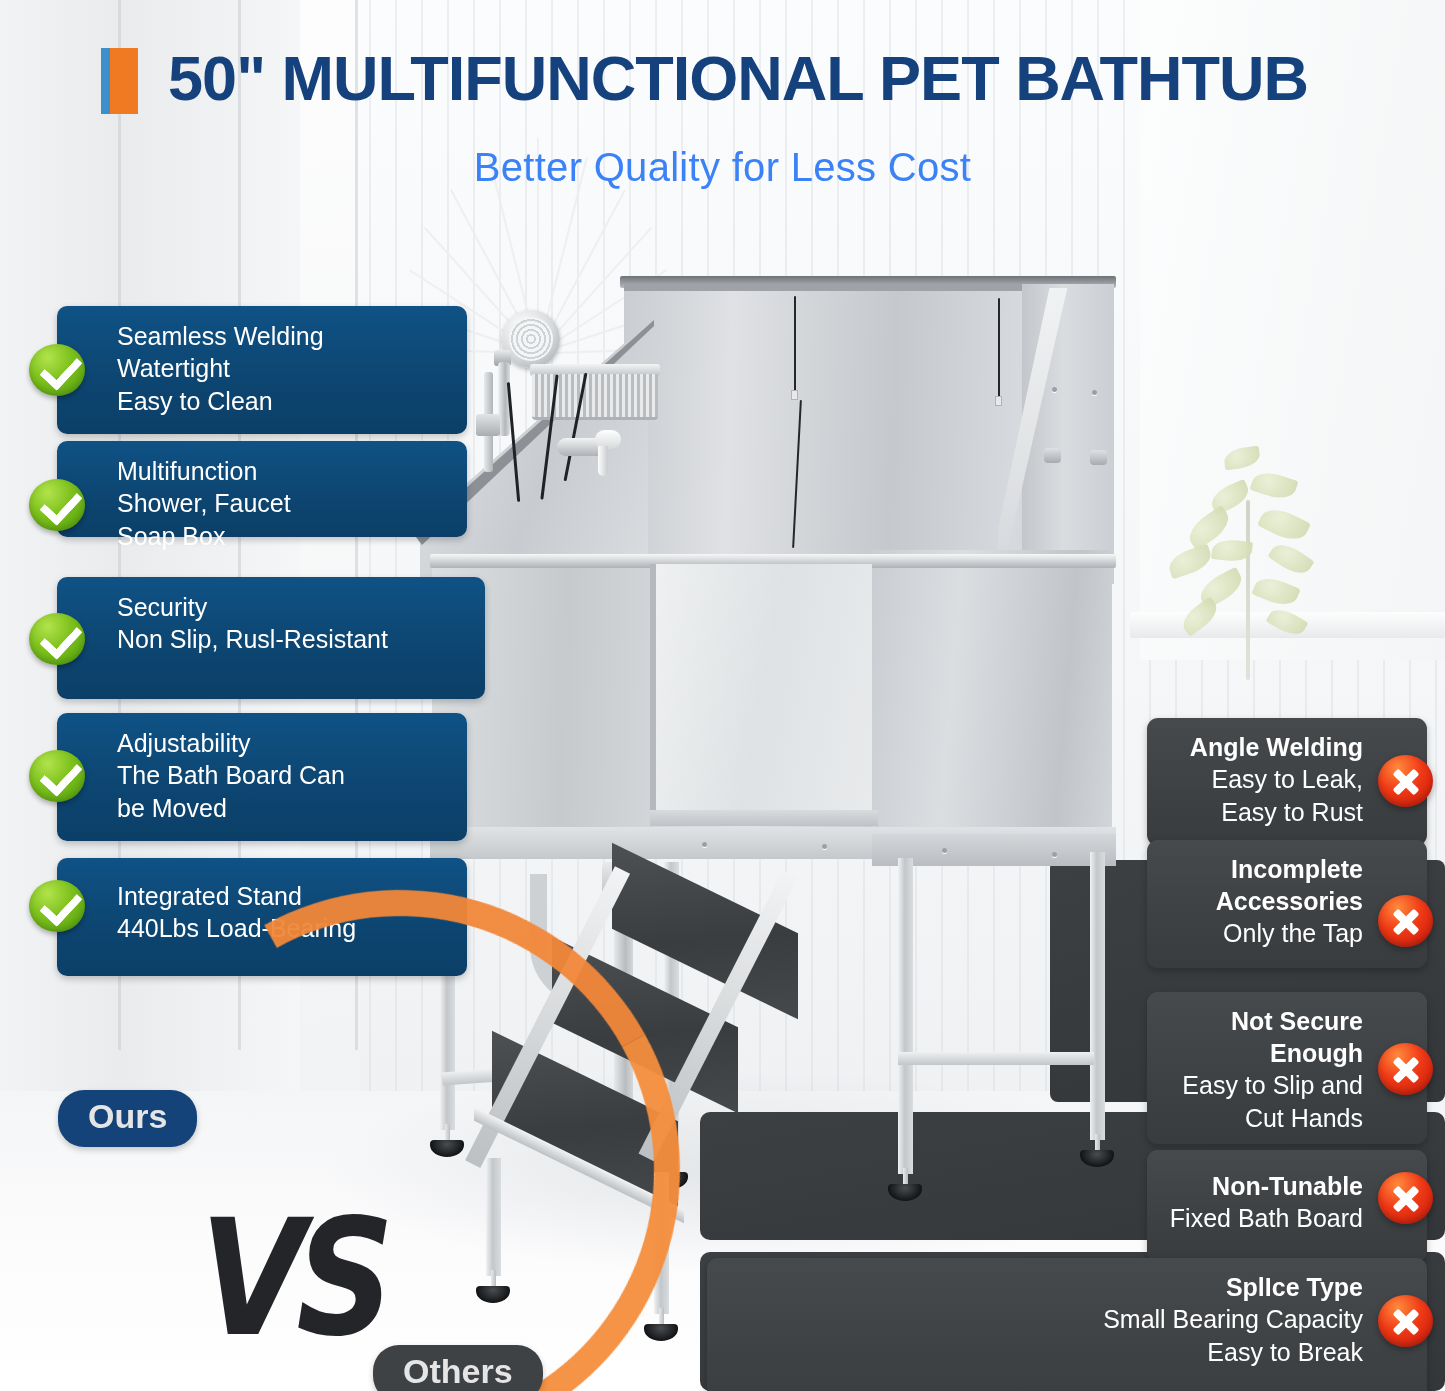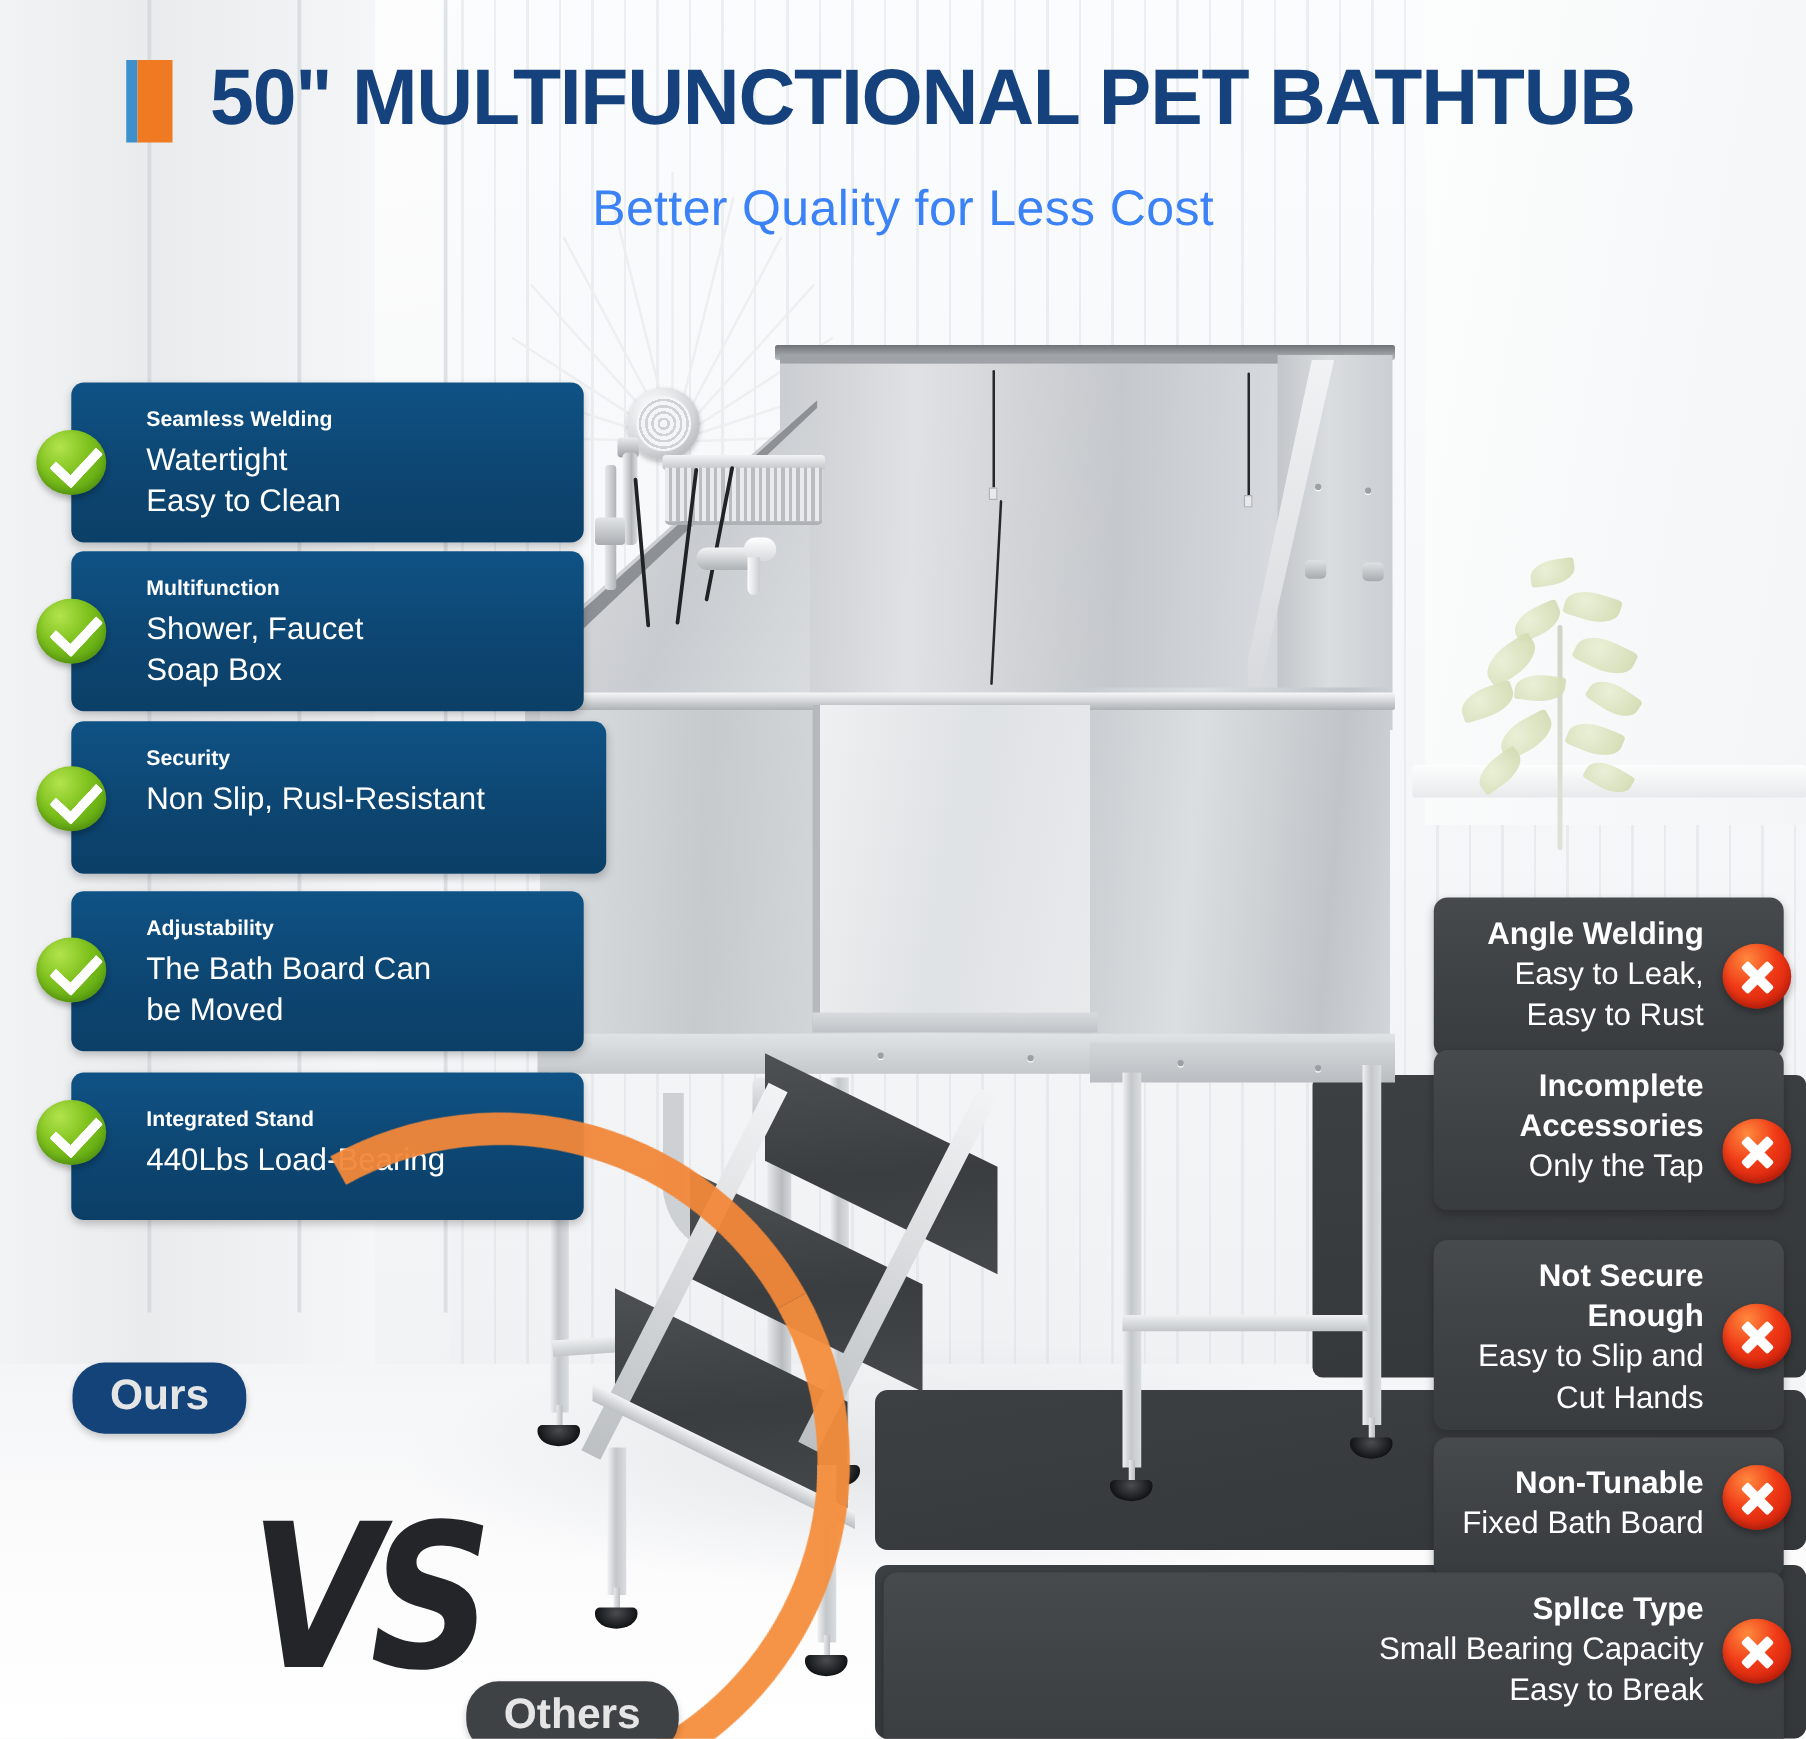--- a/index.html
+++ b/index.html
@@ -140,21 +140,21 @@
      text-align:center; line-height:68px; white-space:nowrap; }
   .subtitle { position:absolute; left:0; top:145px; width:1445px; text-align:center;
      font-size:40px; color:#3b82f6; letter-spacing:.3px; }
 
   
   .pros { position:absolute; left:0; top:0; width:760px; z-index:25; }
   .pro-card { position:absolute; left:57px;
      background:linear-gradient(180deg,#0f5285 0%,#0d4672 55%,#0b3f67 100%);
      border-radius:10px; color:#fff;
      box-shadow:0 3px 7px rgba(0,0,0,.22); padding:14px 18px 14px 60px; }
-  .pro-title { font-size:17px; font-weight:bold; line-height:32px; }
+  .pro-title { font-size:25px; font-weight:normal; line-height:32px; }
   .pro-line { font-size:25px; line-height:33px; font-weight:400; }
   .check { position:absolute; left:29px; width:56px; height:52px; border-radius:50%;
      background:radial-gradient(circle at 34% 26%, #b2e34c 0%, #7fc21e 42%, #4e9c0c 100%);
      box-shadow:0 3px 5px rgba(0,0,0,.28), inset 0 -3px 6px rgba(0,0,0,.16);
      z-index:3; }
   .check::after { content:""; position:absolute; left:13px; top:13px; width:30px; height:16px;
      border-left:8px solid #fff; border-bottom:8px solid #fff;
      transform:rotate(-47deg); border-radius:2px; }
 
   
@@ -366,21 +366,21 @@
 
   <div class="pros">
 
     <div class="pro-card" style="top:306px; width:410px; height:128px;">
       <div class="pro-title">Seamless Welding</div>
       <div class="pro-line">Watertight</div>
       <div class="pro-line">Easy to Clean</div>
     </div>
     <div class="check" style="top:344px;"></div>
 
-    <div class="pro-card" style="top:441px; width:410px; height:128px;">
+    <div class="pro-card" style="top:441px; width:410px; height:96px;">
       <div class="pro-title">Multifunction</div>
       <div class="pro-line">Shower, Faucet</div>
       <div class="pro-line">Soap Box</div>
     </div>
     <div class="check" style="top:479px;"></div>
 
     <div class="pro-card" style="top:577px; width:428px; height:122px;">
       <div class="pro-title">Security</div>
       <div class="pro-line">Non Slip, Rusl-Resistant</div>
     </div>

